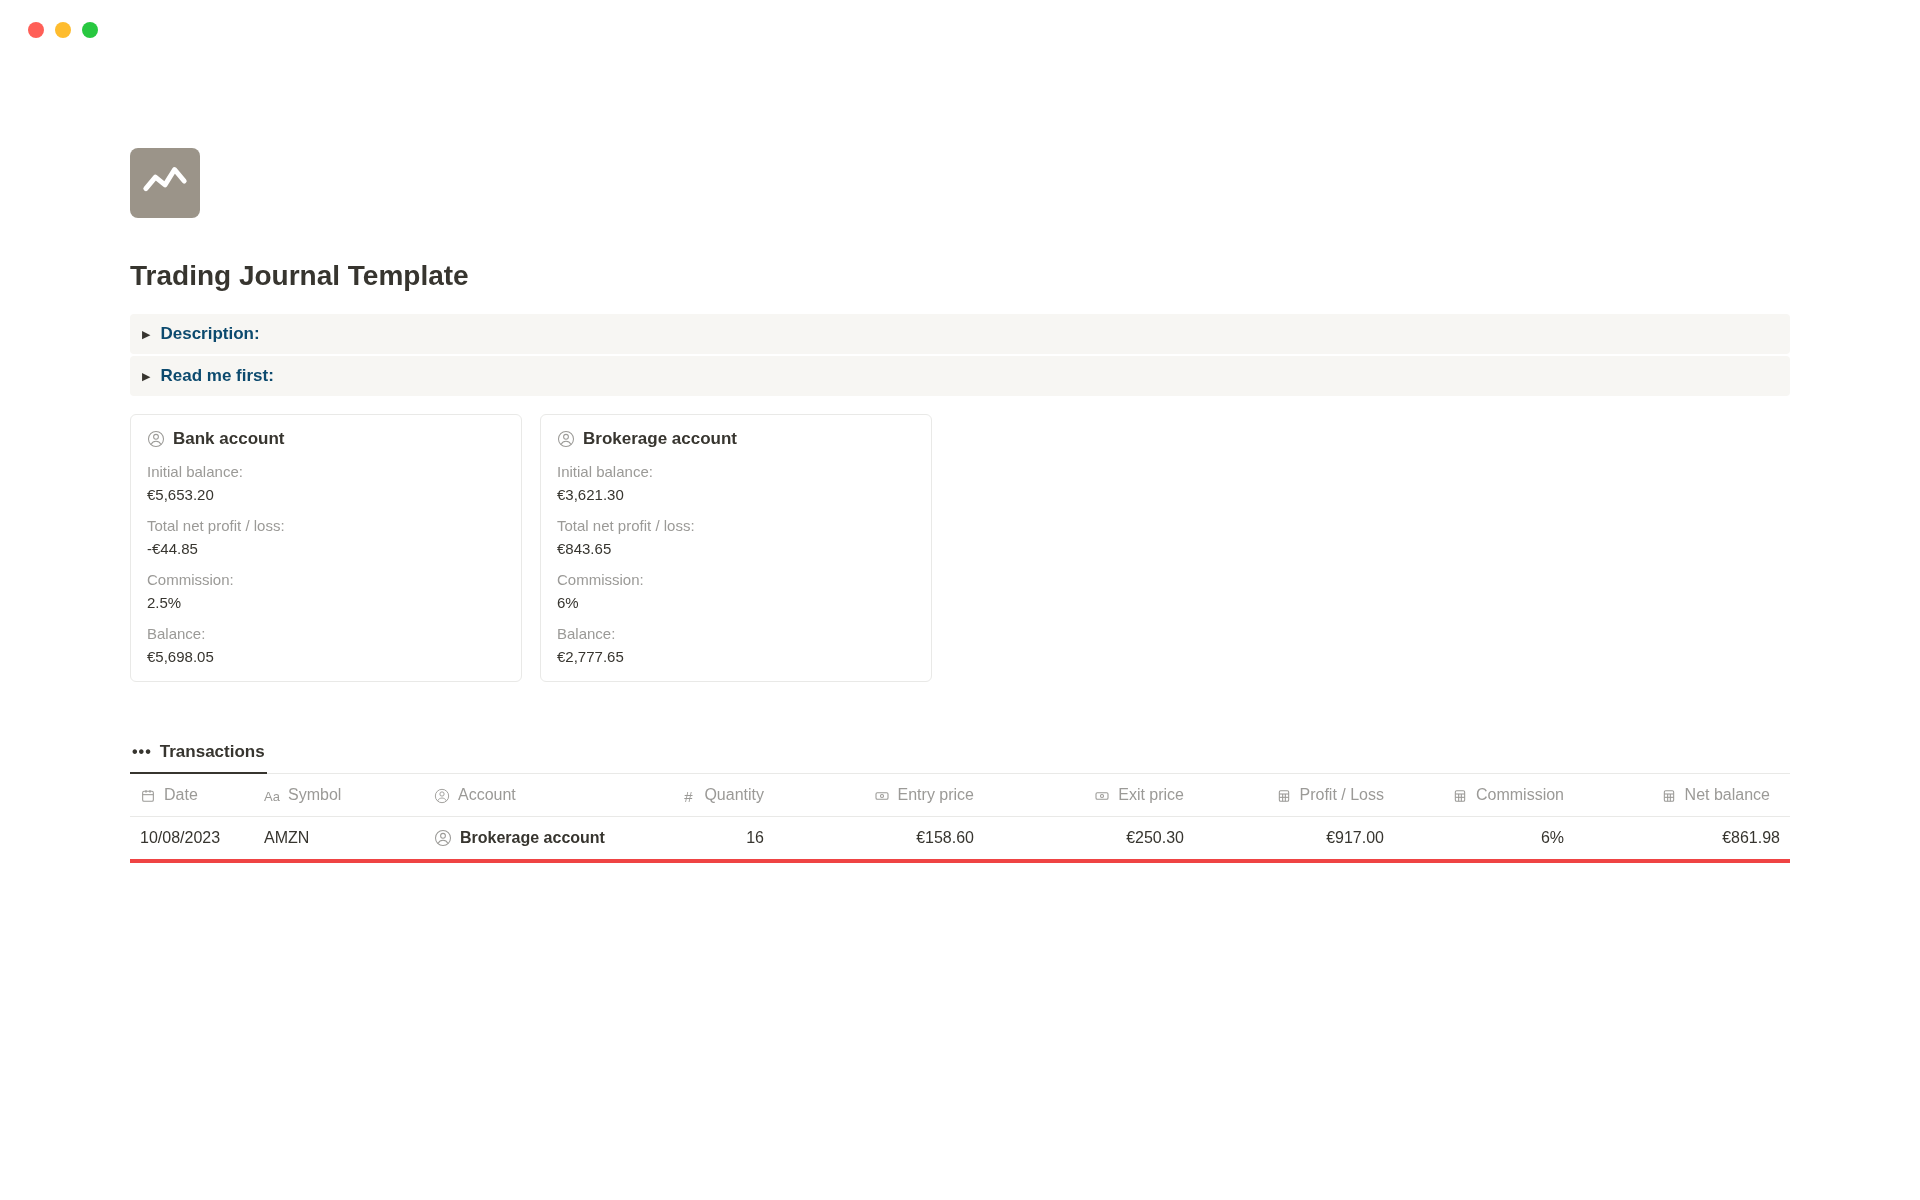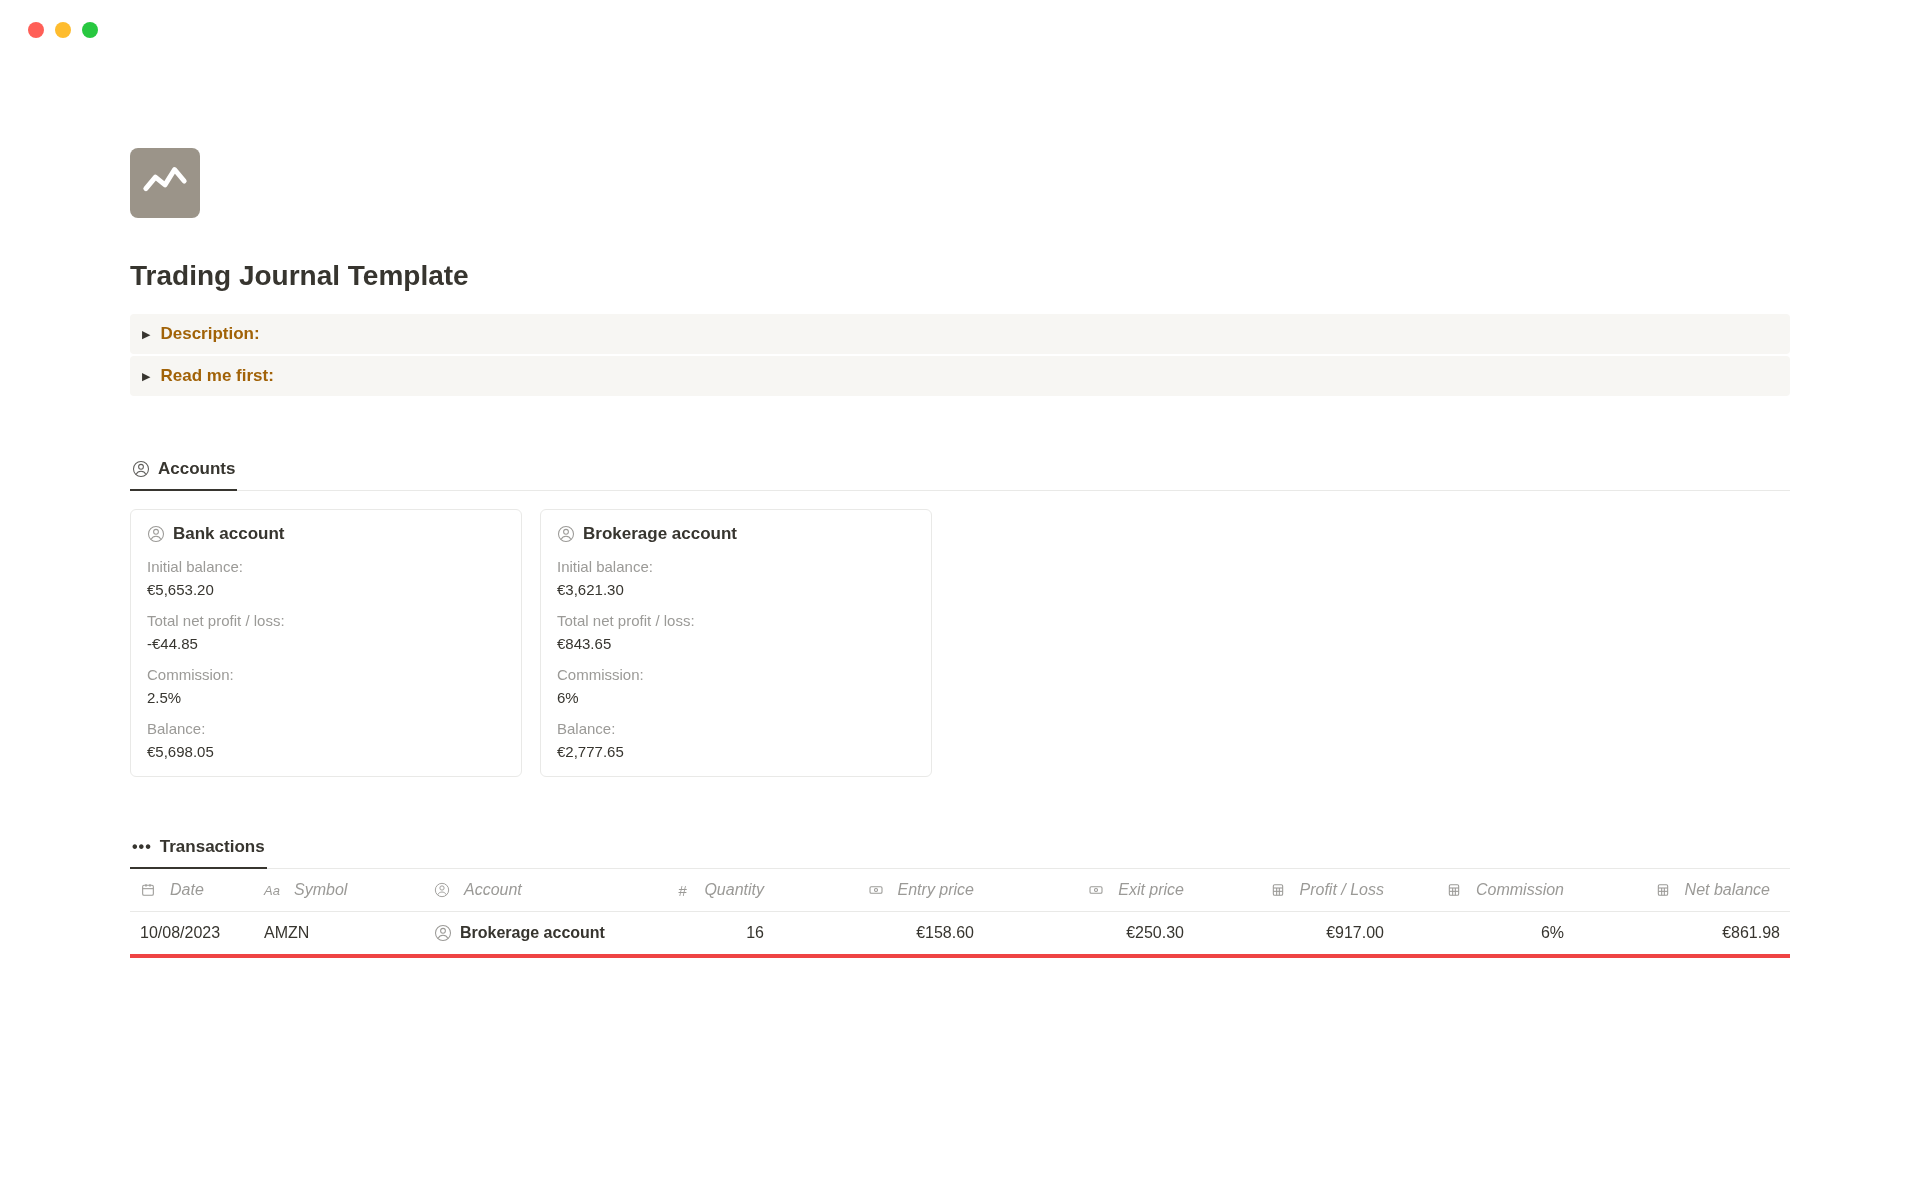--- a/index.html
+++ b/index.html
@@ -58,21 +58,21 @@
   gap: 10px;
   cursor: pointer;
 }
 .toggle-arrow {
   font-size: 11px;
   color: #37352f;
 }
 .toggle-label {
   font-size: 17px;
   font-weight: 600;
-  color: #a16207;
+  color: #0c4a6e;
 }
 
 .section-tabs {
   display: flex;
   margin-top: 55px;
   border-bottom: 1px solid #e9e9e7;
 }
 .tab {
   display: flex;
   align-items: center;
@@ -142,26 +142,25 @@
 .table {
   width: 100%;
   margin-top: 0;
 }
 .table-header {
   display: flex;
   border-bottom: 1px solid #e9e9e7;
 }
 .th {
   display: flex;
-  align-items: center;
-  gap: 14px;
+  align-items: flex-end;
+  gap: 8px;
   padding: 12px 10px;
   font-size: 16px;
   color: #9b9a97;
-  font-style: italic;
 }
 .th .ico { width: 16px; height: 16px; display:inline-flex; align-items:center; justify-content:center; }
 .col-date { width: 124px; }
 .col-symbol { width: 170px; }
 .col-account { width: 220px; }
 .col-quantity { width: 130px; justify-content: flex-end; }
 .col-entry { width: 210px; justify-content: flex-end; }
 .col-exit { width: 210px; justify-content: flex-end; }
 .col-profit { width: 200px; justify-content: flex-end; }
 .col-commission { width: 180px; justify-content: flex-end; }
@@ -209,32 +208,20 @@
 
   <div class="toggle-block">
     <span class="toggle-arrow">▶</span>
     <span class="toggle-label">Description:</span>
   </div>
   <div class="toggle-block">
     <span class="toggle-arrow">▶</span>
     <span class="toggle-label">Read me first:</span>
   </div>
 
-  <div class="section-tabs">
-    <div class="tab">
-      <span class="tab-icon">
-        <svg class="user-circle-dark" viewBox="0 0 24 24">
-            <circle cx="12" cy="12" r="10"></circle>
-            <circle cx="12" cy="9" r="3.2"></circle>
-            <path d="M5.5 19.2c1.3-2.8 4-4.2 6.5-4.2s5.2 1.4 6.5 4.2"></path>
-          </svg>
-      </span>
-      <span>Accounts</span>
-    </div>
-  </div>
 
   <div class="cards-row">
     <div class="card">
       <div class="card-title">
         <span class="ico">
           <svg class="user-circle" viewBox="0 0 24 24">
               <circle cx="12" cy="12" r="10"></circle>
               <circle cx="12" cy="9" r="3.2"></circle>
               <path d="M5.5 19.2c1.3-2.8 4-4.2 6.5-4.2s5.2 1.4 6.5 4.2"></path>
             </svg>

